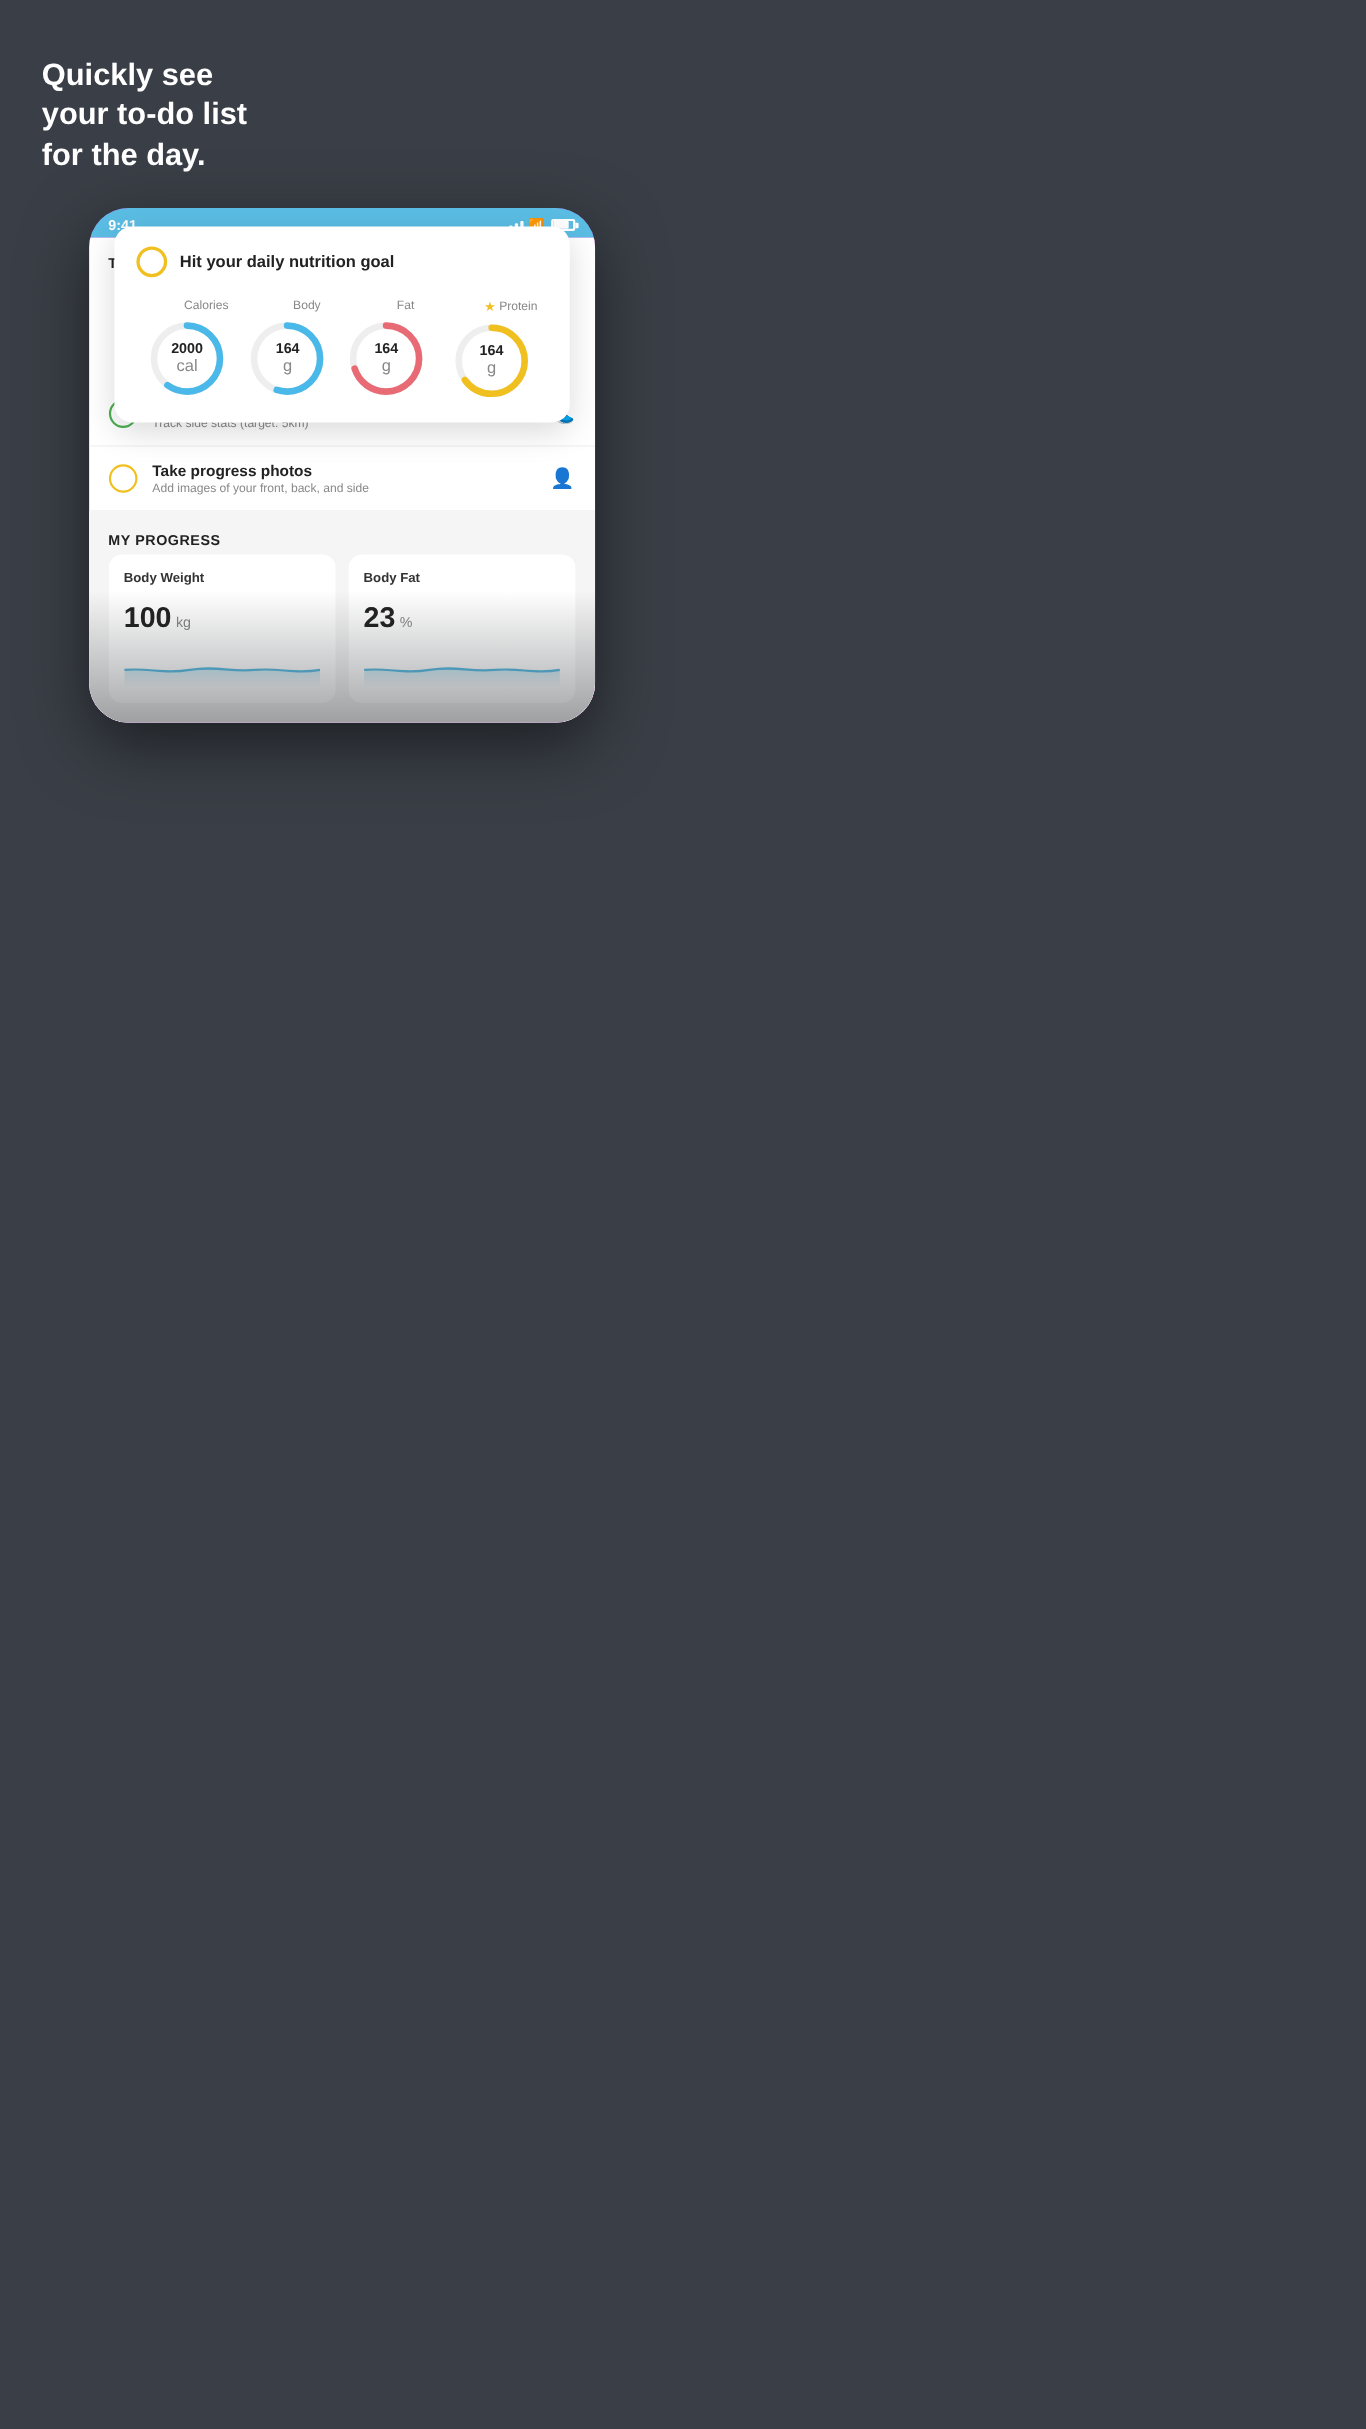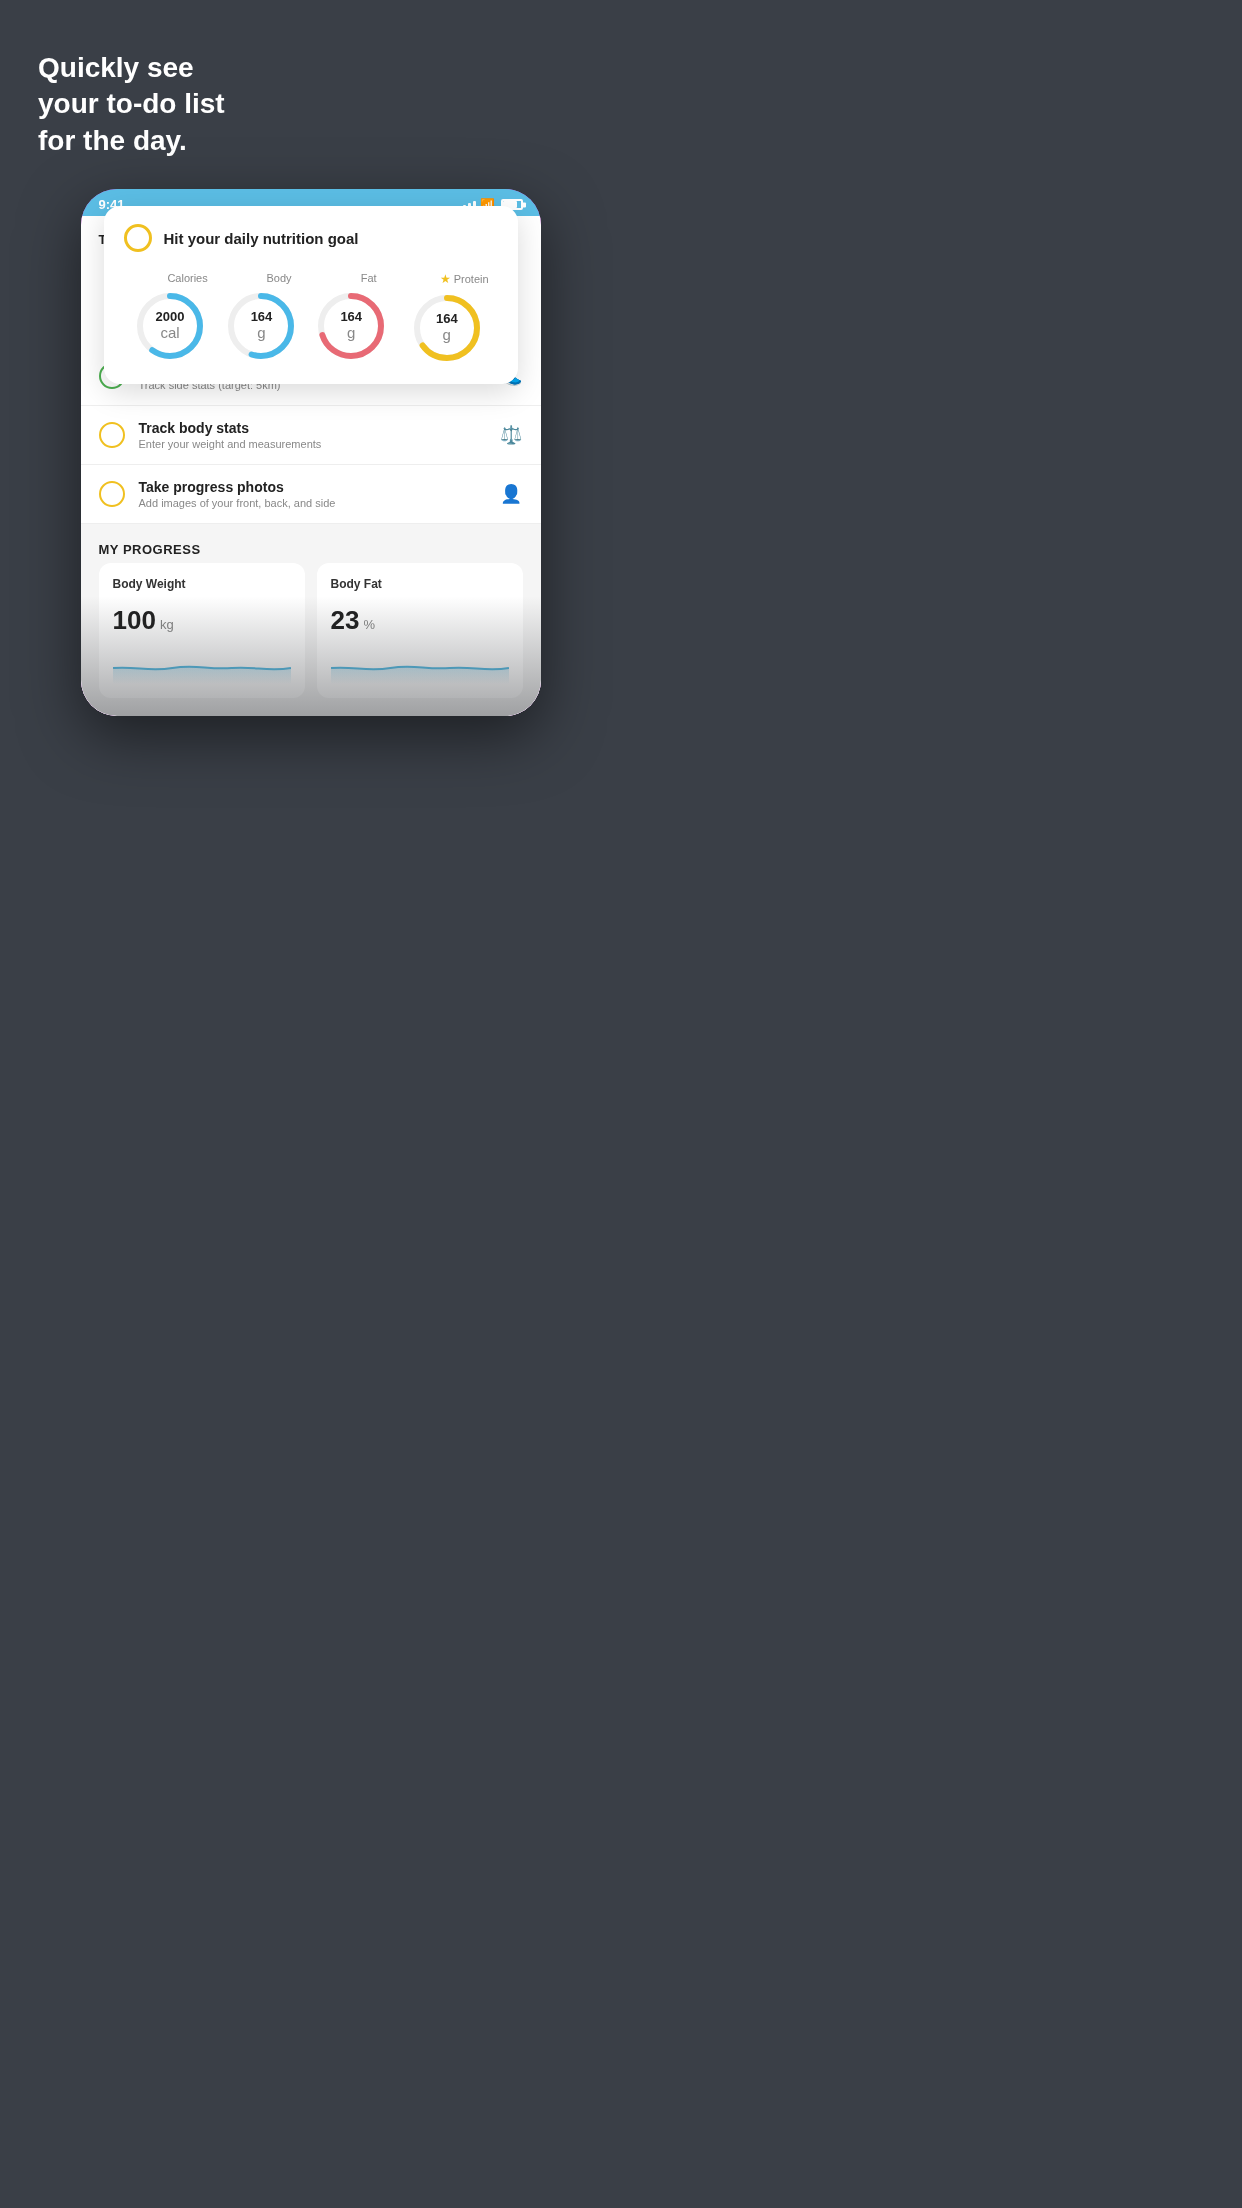--- a/index.html
+++ b/index.html
@@ -441,28 +441,20 @@
     <div class="task-circle green"></div>
     <div class="task-info">
       <div class="task-title">Running</div>
       <div class="task-subtitle">Track side stats (target: 5km)</div>
     </div>
     <span class="task-icon">👟</span>
   </div>
           <div class="task-item">
     <div class="task-circle "></div>
     <div class="task-info">
-      <div class="task-title">Track body stats</div>
-      <div class="task-subtitle">Enter your weight and measurements</div>
-    </div>
-    <span class="task-icon">⚖️</span>
-  </div>
-          <div class="task-item">
-    <div class="task-circle "></div>
-    <div class="task-info">
       <div class="task-title">Take progress photos</div>
       <div class="task-subtitle">Add images of your front, back, and side</div>
     </div>
     <span class="task-icon">👤</span>
   </div>
         </div>
 
       <div class="progress-section">
         <div class="progress-header">MY PROGRESS</div>
         <div class="progress-cards" id="progress-cards">

